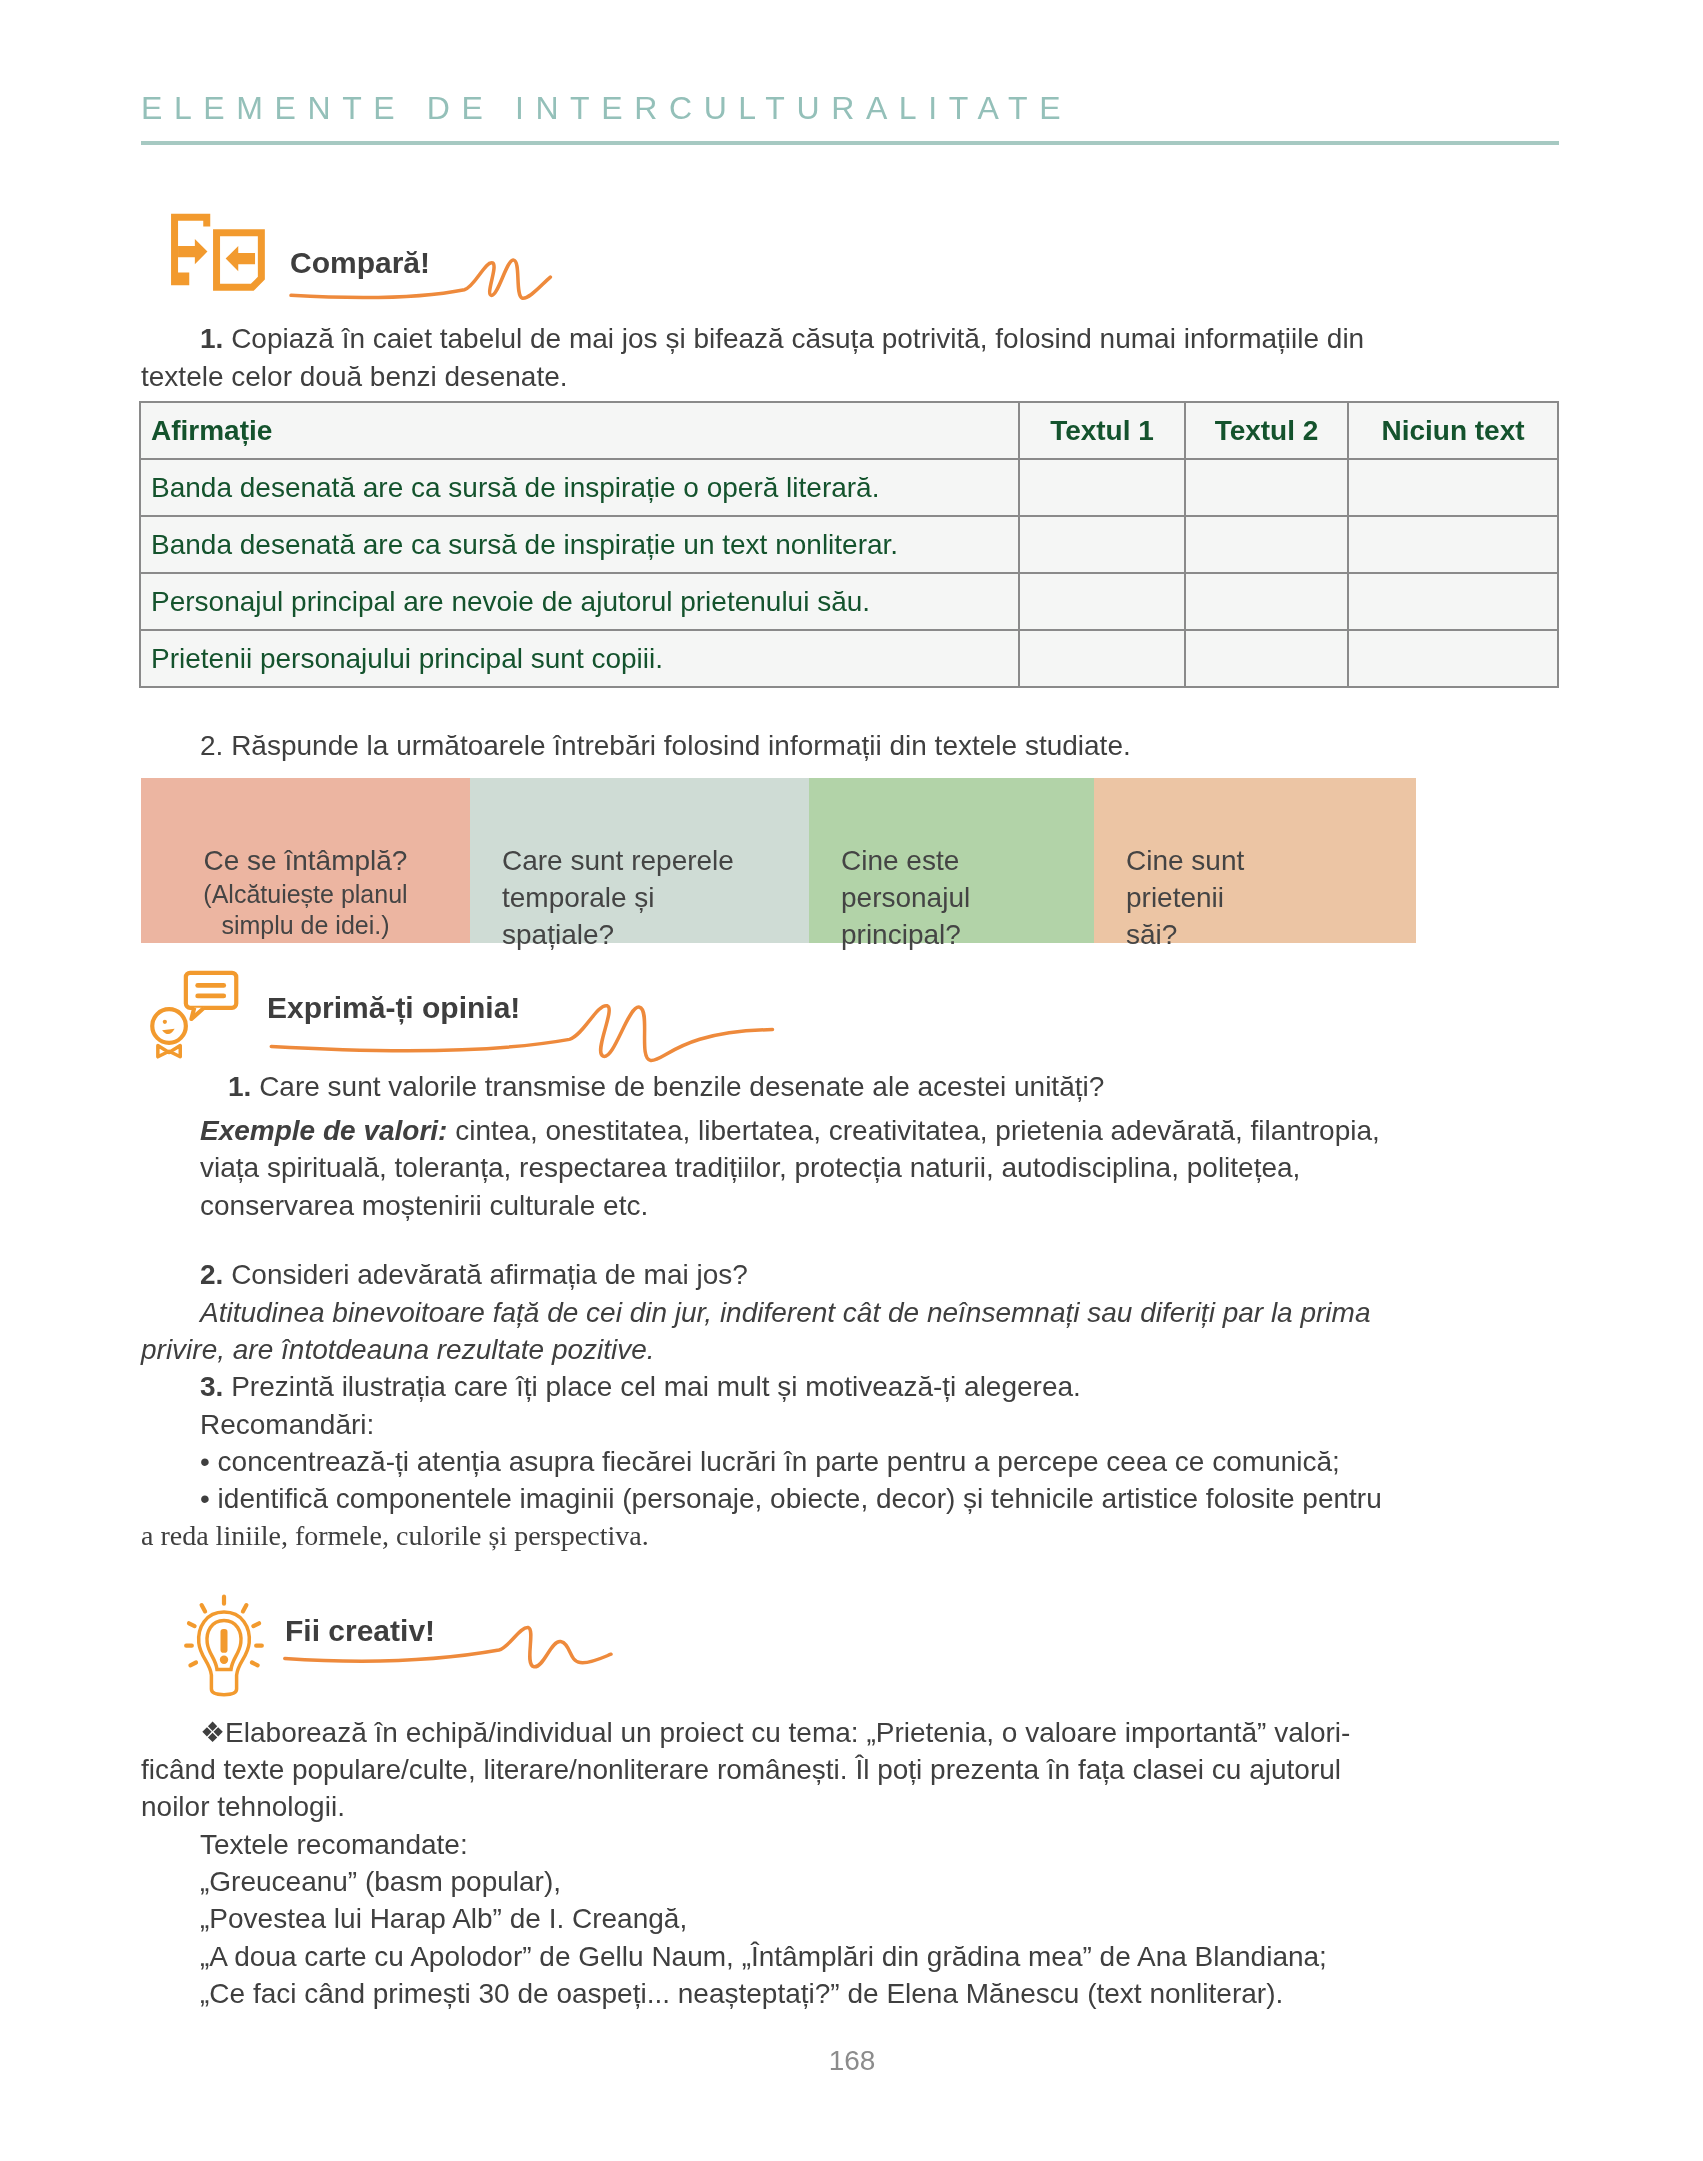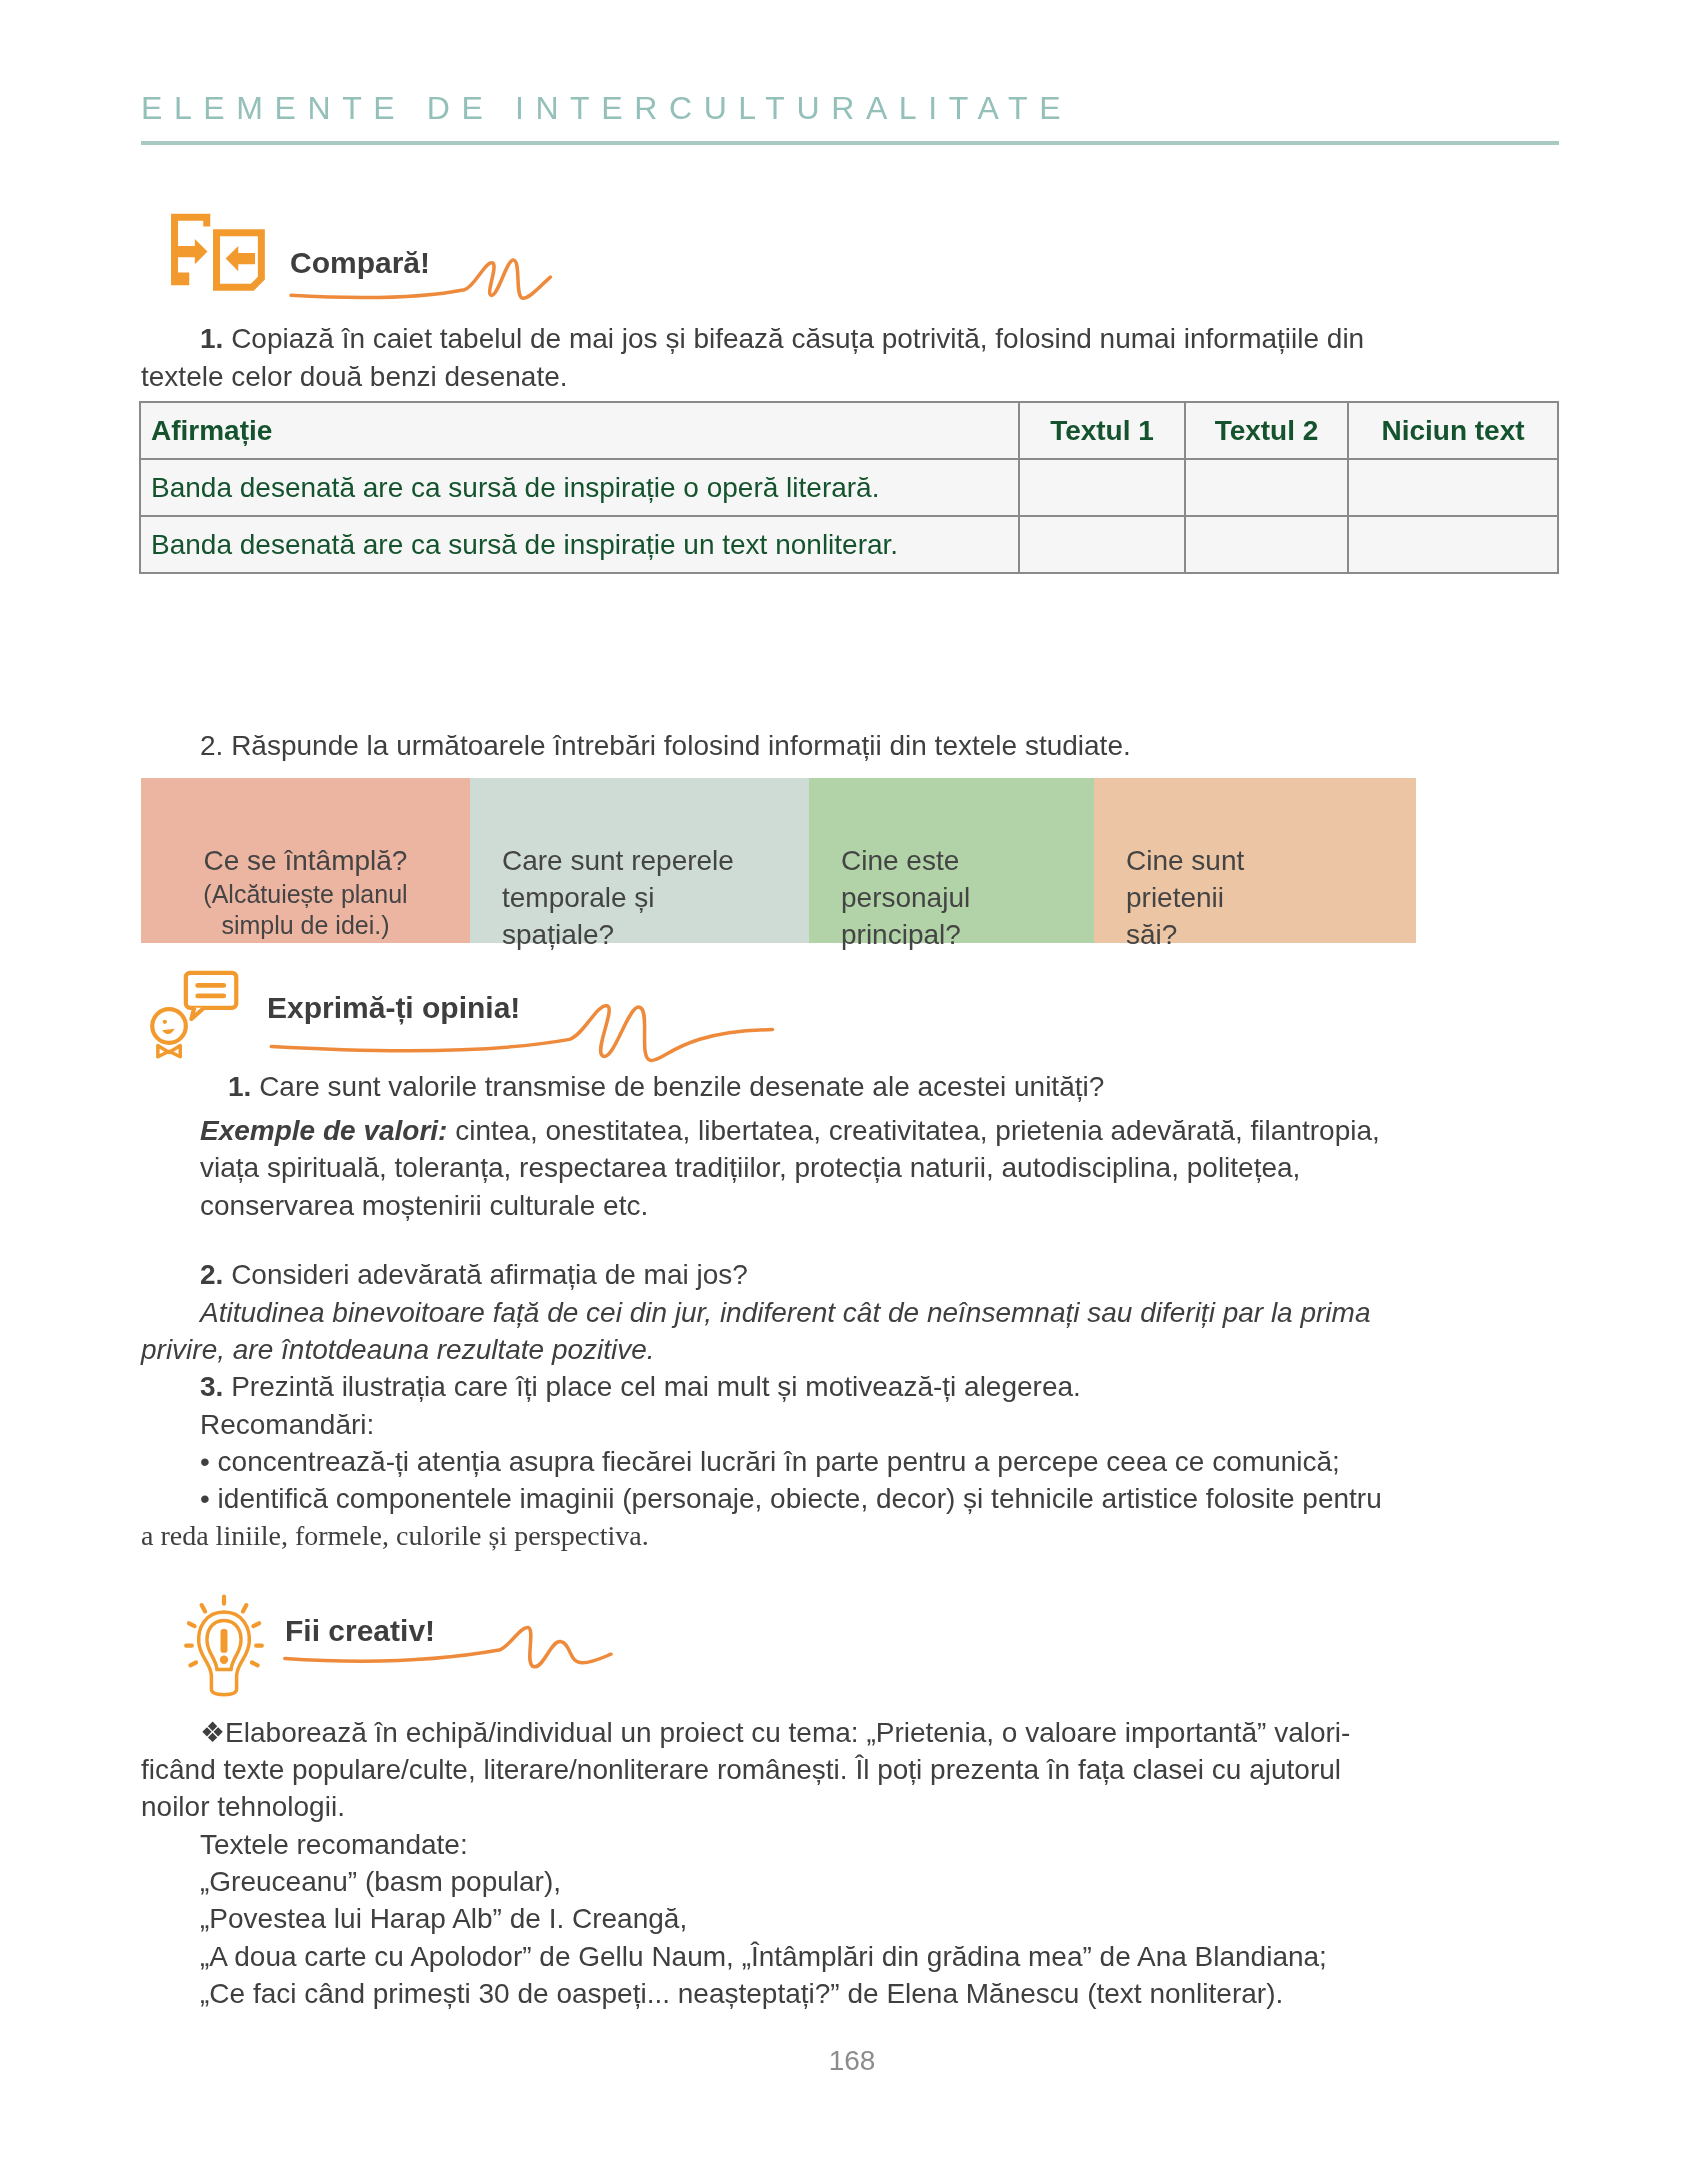--- a/index.html
+++ b/index.html
@@ -56,20 +56,32 @@
     <th class="c">Niciun text</th>
   </tr>
   <tr>
     <td>Banda desenată are ca sursă de inspirație o operă literară.</td>
     <td></td>
     <td></td>
     <td></td>
   </tr>
   <tr>
     <td>Banda desenată are ca sursă de inspirație un text nonliterar.</td>
+    <td></td>
+    <td></td>
+    <td></td>
+  </tr>
+  <tr>
+    <td>Personajul principal are nevoie de ajutorul prietenului său.</td>
+    <td></td>
+    <td></td>
+    <td></td>
+  </tr>
+  <tr>
+    <td>Prietenii personajului principal sunt copiii.</td>
     <td></td>
     <td></td>
     <td></td>
   </tr>
 </tbody>
   </table>
 
 <div class="abs txt" style="left:200px;top:727px;">2. Răspunde la următoarele întrebări folosind informații din textele studiate.</div>
 
 <div class="qbox" style="left:141px;width:329px;background:#ecb5a1;text-align:center;">

